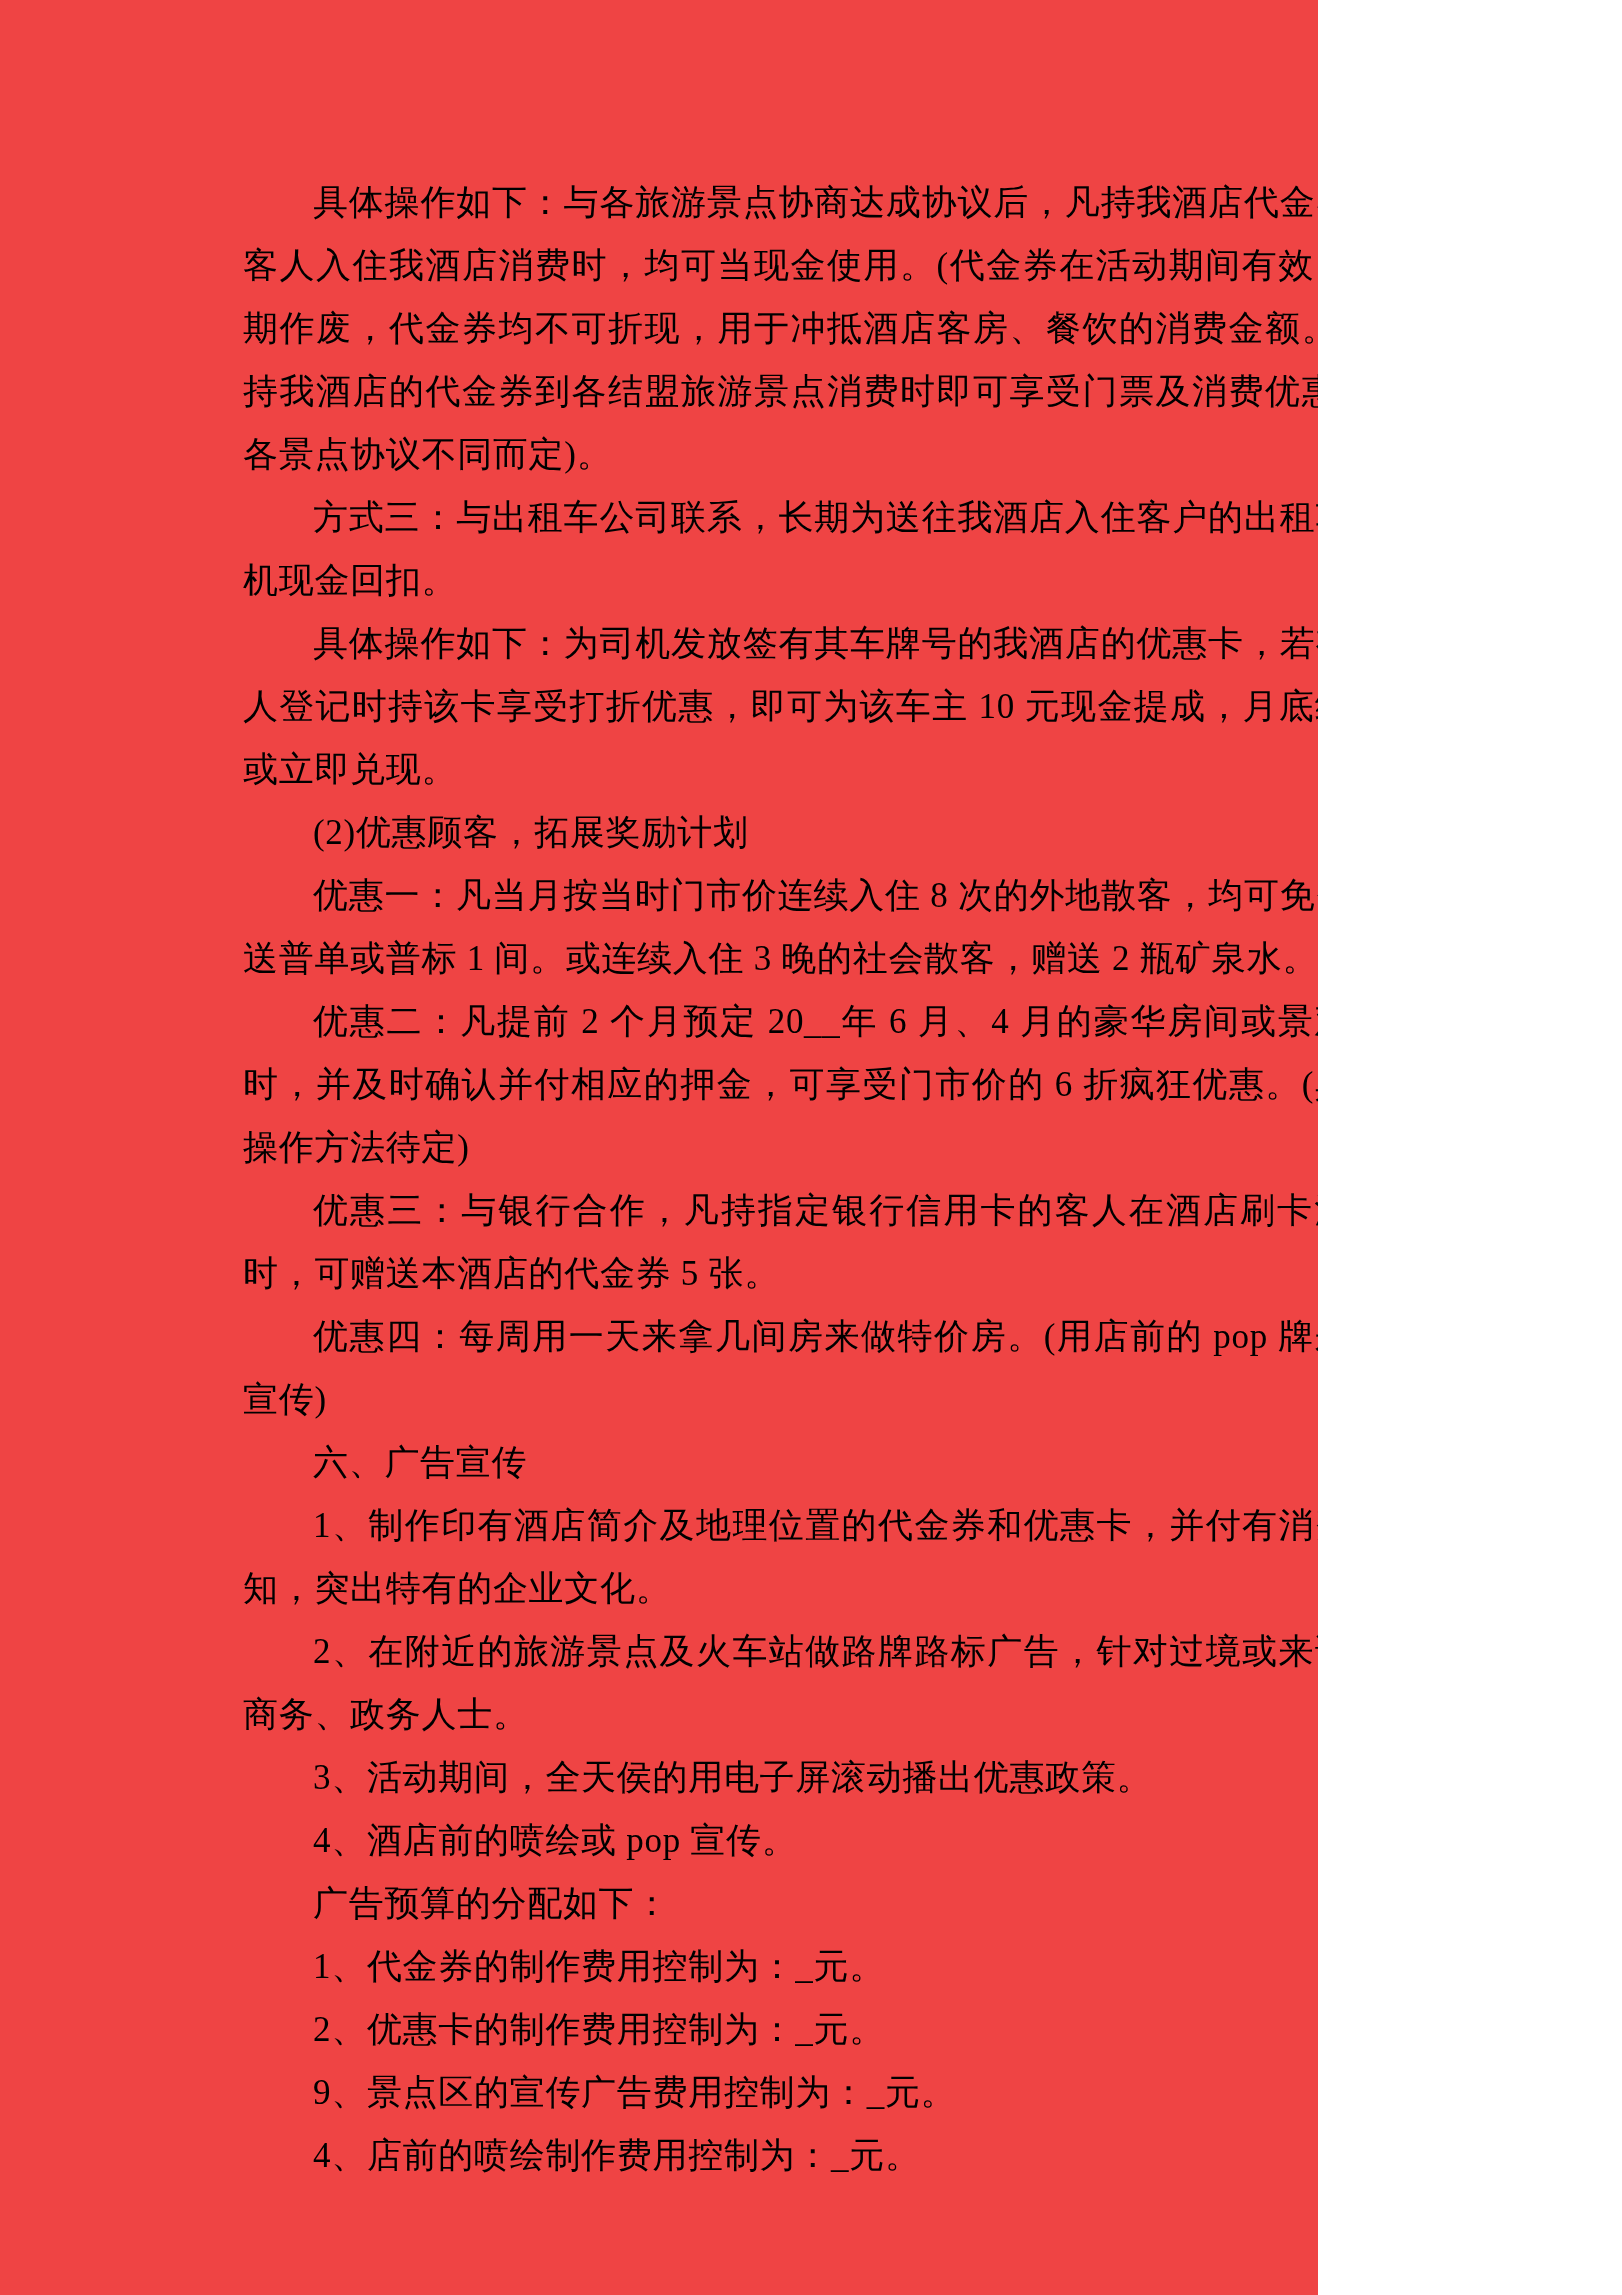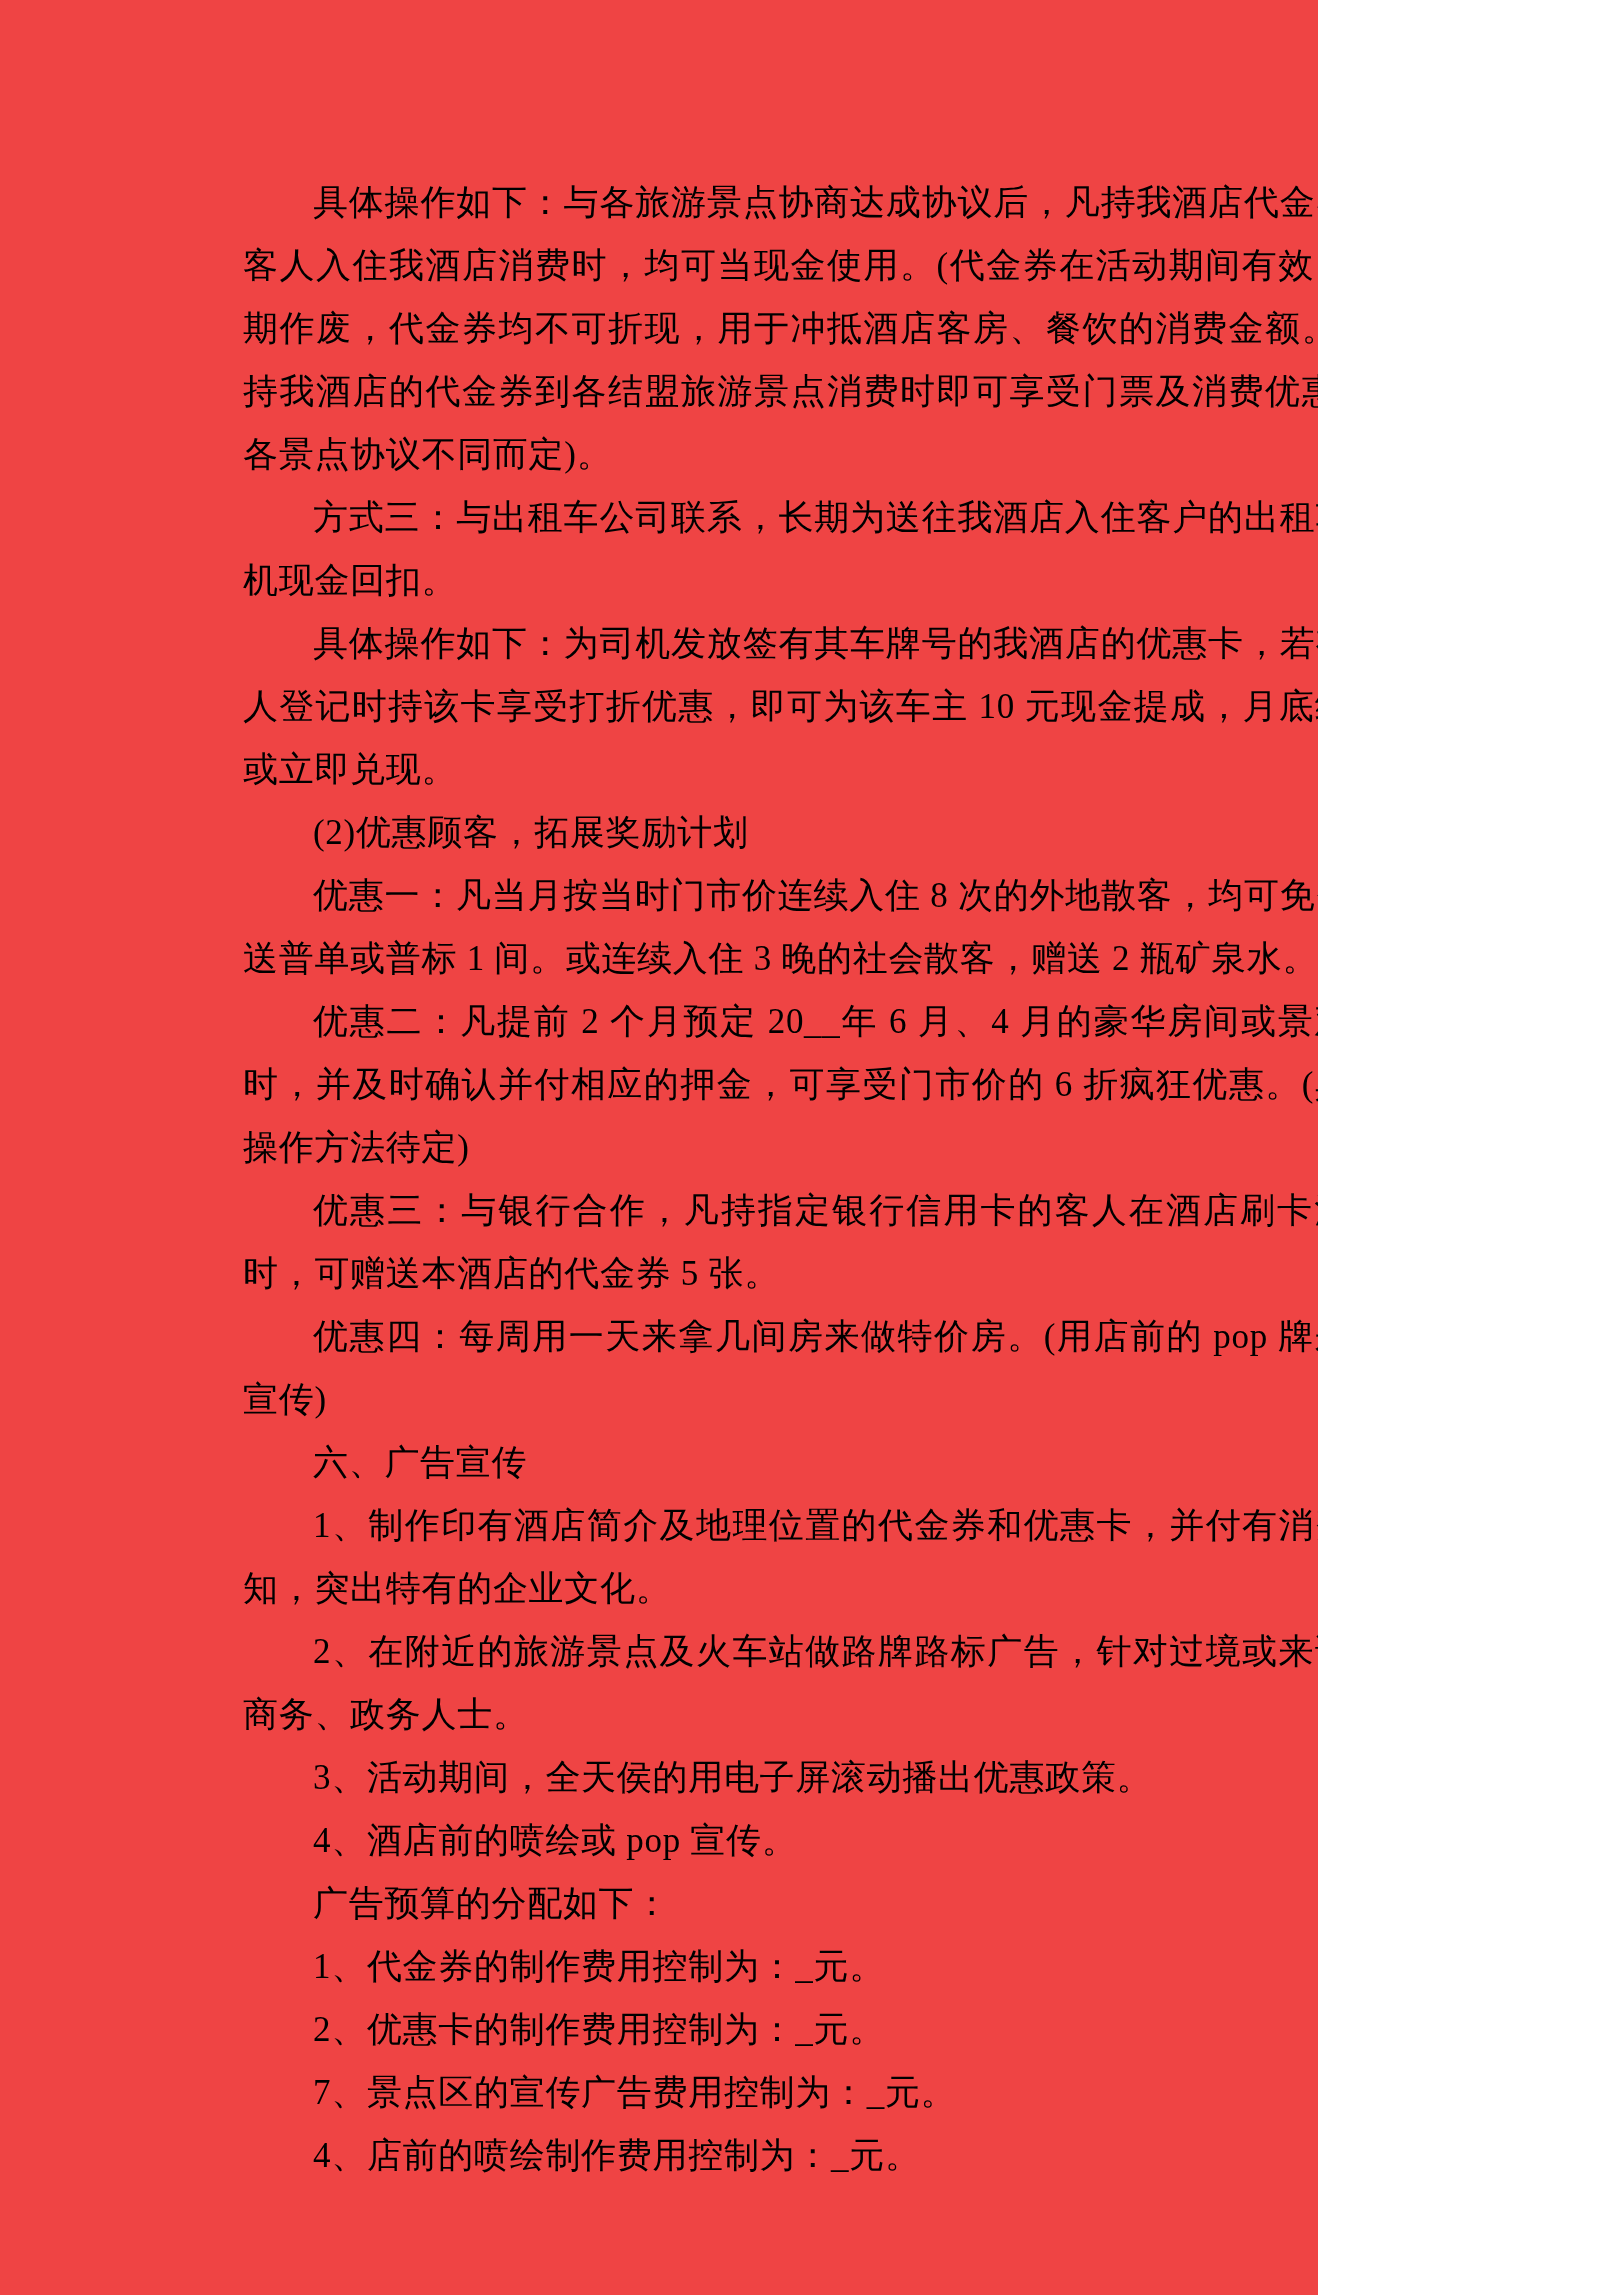--- a/index.html
+++ b/index.html
@@ -47,17 +47,17 @@
       <p class="para">优惠三：与银行合作，凡持指定银行信用卡的客人在酒店刷卡消费时，可赠送本酒店的代金券 5 张。</p>
       <p class="para">优惠四：每周用一天来拿几间房来做特价房。(用店前的 pop 牌来做宣传)</p>
       <p class="para">六、广告宣传</p>
       <p class="para">1、制作印有酒店简介及地理位置的代金券和优惠卡，并付有消费须知，突出特有的企业文化。</p>
       <p class="para">2、在附近的旅游景点及火车站做路牌路标广告，针对过境或来访的商务、政务人士。</p>
       <p class="para">3、活动期间，全天侯的用电子屏滚动播出优惠政策。</p>
       <p class="para">4、酒店前的喷绘或 pop 宣传。</p>
       <p class="para">广告预算的分配如下：</p>
       <p class="para">1、代金券的制作费用控制为：_元。</p>
       <p class="para">2、优惠卡的制作费用控制为：_元。</p>
-      <p class="para">7、景点区的宣传广告费用控制为：_元。</p>
+      <p class="para">9、景点区的宣传广告费用控制为：_元。</p>
       <p class="para">4、店前的喷绘制作费用控制为：_元。</p>
     </div>
 </div>
 
 
 </body></html>

